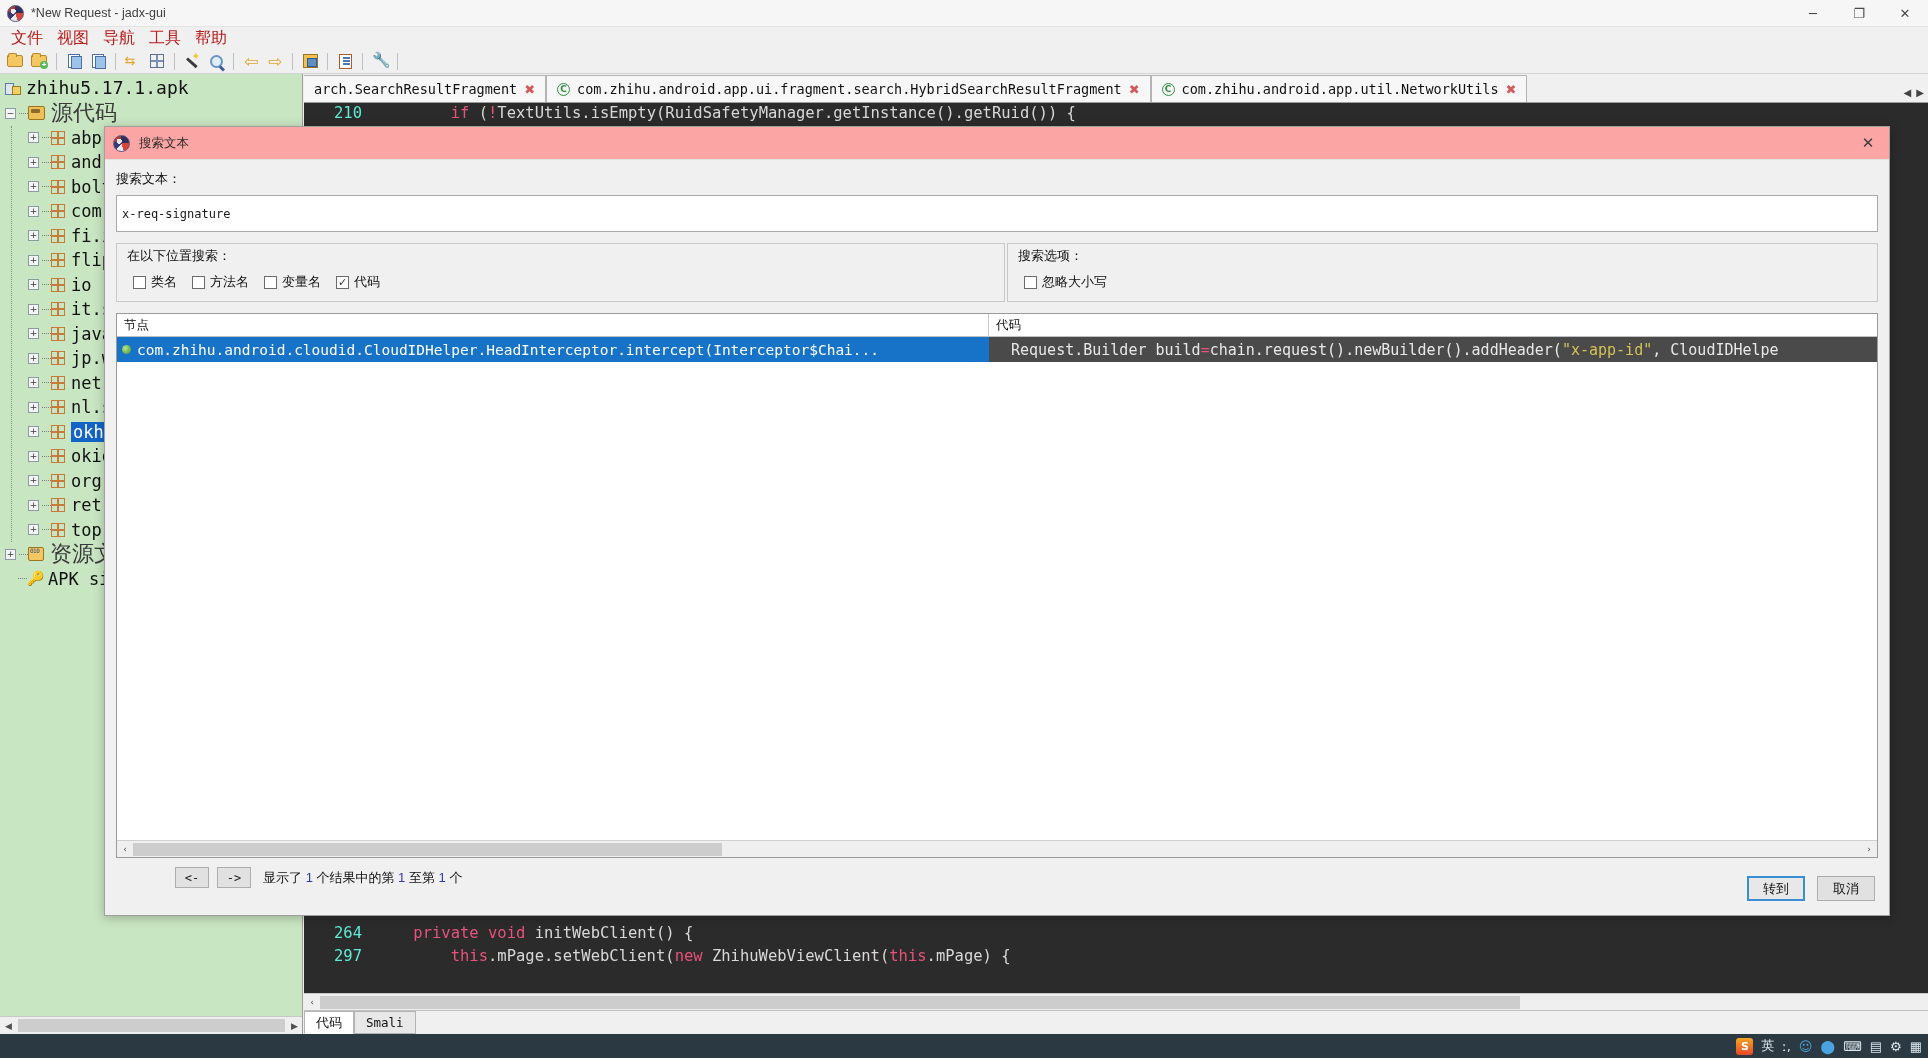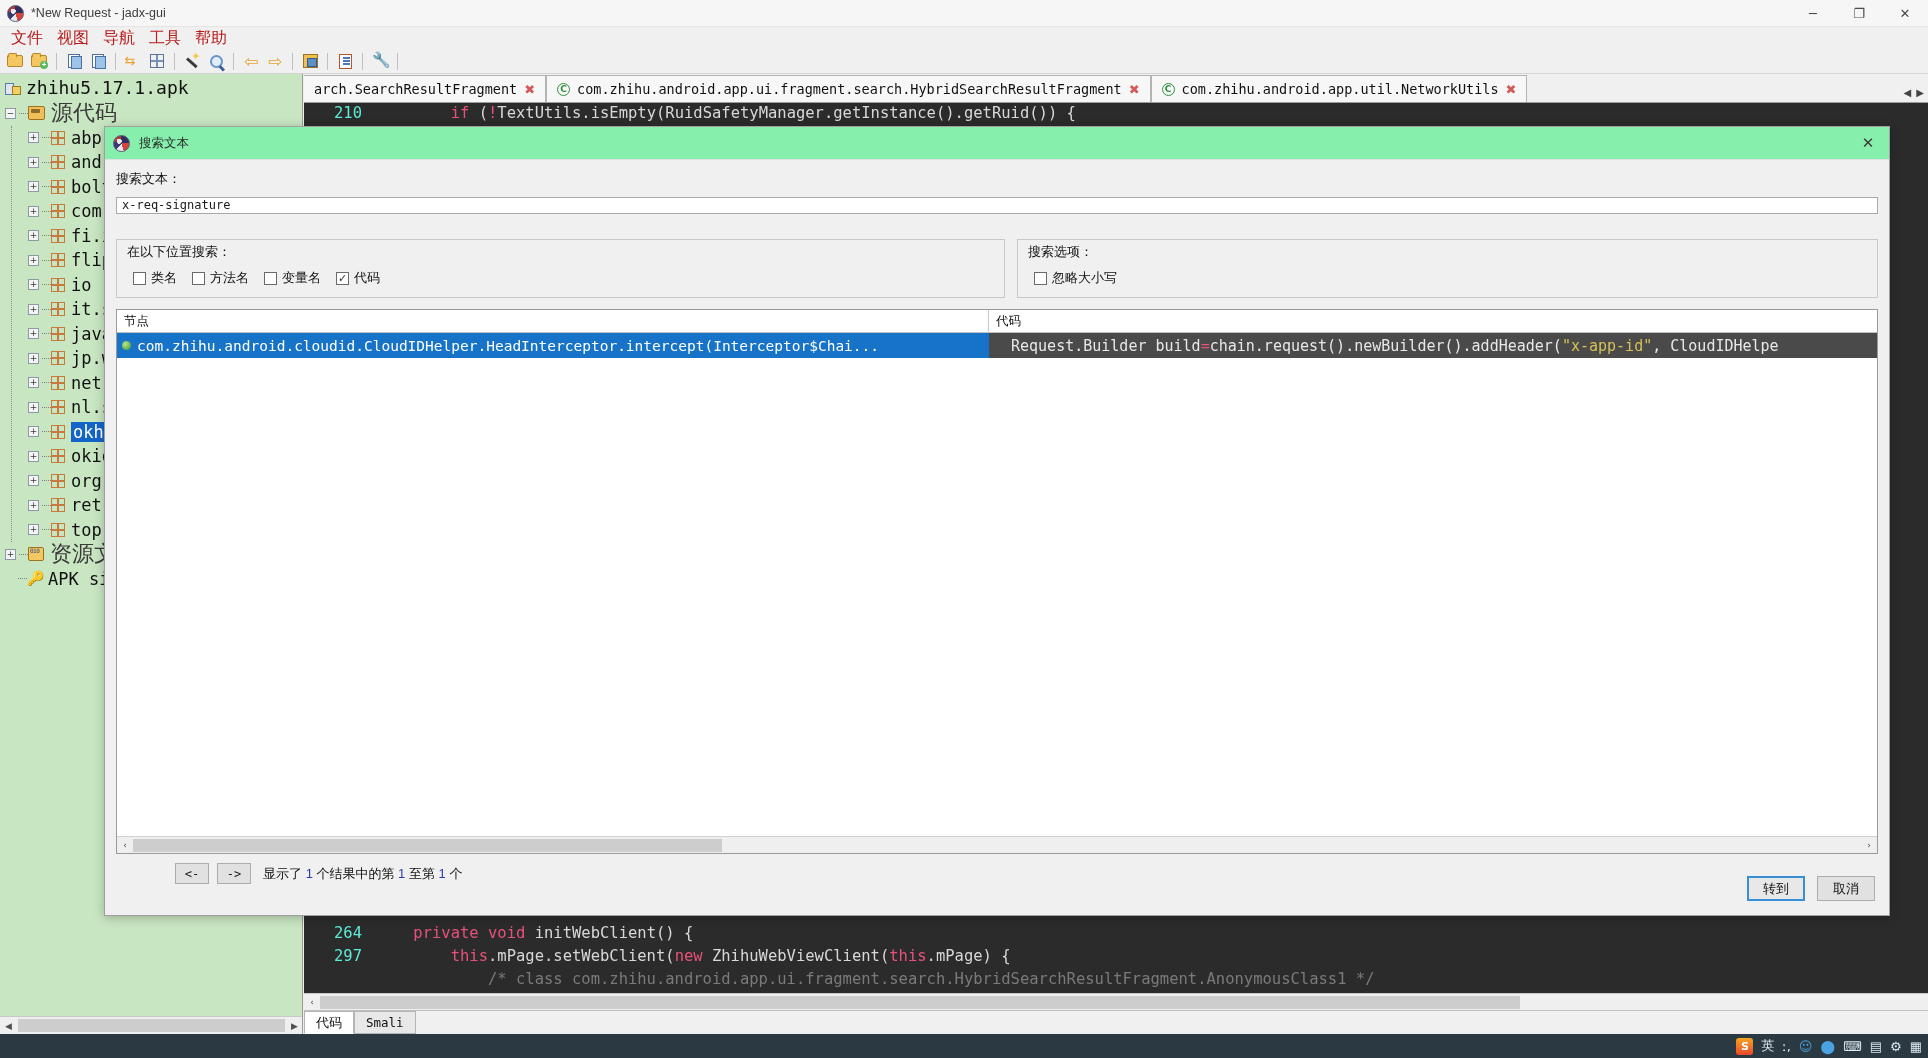--- a/index.html
+++ b/index.html
@@ -345,47 +345,47 @@
   
   .dialog {
     position: absolute; left: 104px; top: 126px;
     width: 1786px; height: 790px;
     background: #f0f0f0;
     border: 1px solid #a0a0a0;
     box-shadow: 0 2px 10px rgba(0,0,0,0.25);
     z-index: 50;
   }
   .dlg-title {
-    height: 33px; background: #86efac;
+    height: 33px; background: #fca5a5;
     display: flex; align-items: center; padding: 0 8px;
     border-bottom: 1px solid #e0e0e0;
   }
   .dlg-icon {
     width: 17px; height: 17px; margin-right: 9px; border-radius: 50%;
     background:
       radial-gradient(circle at 35% 35%, #e8e8ef 0 18%, transparent 19%),
       conic-gradient(from 0deg, #2f2f5e 0 25%, #d8443a 25% 45%, #e8e8f2 45% 62%, #3a3a73 62% 80%, #b63a3a 80% 100%);
     border: 1px solid #5a5a7a; flex: none;
   }
   .dlg-title-text { font-size: 12.5px; color: #2a2a2a; }
   .dlg-close {
     margin-left: auto; width: 26px; height: 26px;
     display: flex; align-items: center; justify-content: center;
     font-size: 15px; color: #3a3a3a; font-family: "DejaVu Sans", sans-serif;
   }
   .dlg-body { padding: 10px 11px 0 11px; }
   .field-label { font-size: 13px; color: #111; margin-bottom: 7px; }
   .search-input {
-    width: 100%; height: 17px;
+    width: 100%; height: 37px;
     border: 1px solid #a9a9a9; background: #fff;
     font-family: "DejaVu Sans Mono", monospace; font-size: 12px;
     color: #1a1a1a; padding: 0 5px; line-height: 21px;
     outline: none;
   }
-  .opts-row { display: flex; gap: 12px; margin-top: 25px; }
+  .opts-row { display: flex; gap: 2px; margin-top: 11px; }
   .fieldset {
     border: 1px solid #c8c8c8; padding: 4px 10px 10px 10px;
     position: relative;
   }
   .fs-left { flex: 0 0 889px; }
   .fs-right { flex: 1; }
   .fs-legend {
     font-size: 13px; color: #111; position: relative; top: -2px;
     background: #f0f0f0; display: inline-block; padding-right: 5px;
   }
@@ -732,21 +732,20 @@
         <div class="code-line">
           <span class="ln">264</span>
           <span class="plain">    </span><span class="kw2">private void </span><span class="plain">initWebClient() {</span>
         </div>
         <div class="code-line">
           <span class="ln">297</span>
           <span class="plain">        </span><span class="kw2">this</span><span class="plain">.mPage.setWebClient(</span><span class="kw2">new </span><span class="plain">ZhihuWebViewClient(</span><span class="kw2">this</span><span class="plain">.mPage) {</span>
         </div>
         <div class="code-line">
           <span class="ln"></span>
-          <span class="cmt">            /* class com.zhihu.android.app.ui.fragment.search.HybridSearchResultFragment.AnonymousClass1 */</span>
         </div>
       </div>
     </div>
 
     <div class="code-hscroll">
       <div class="hs-arrow">‹</div>
       <div class="hs-track">
           <div class="hs-thumb" style="width:1200px"></div>
         </div>
     </div>

